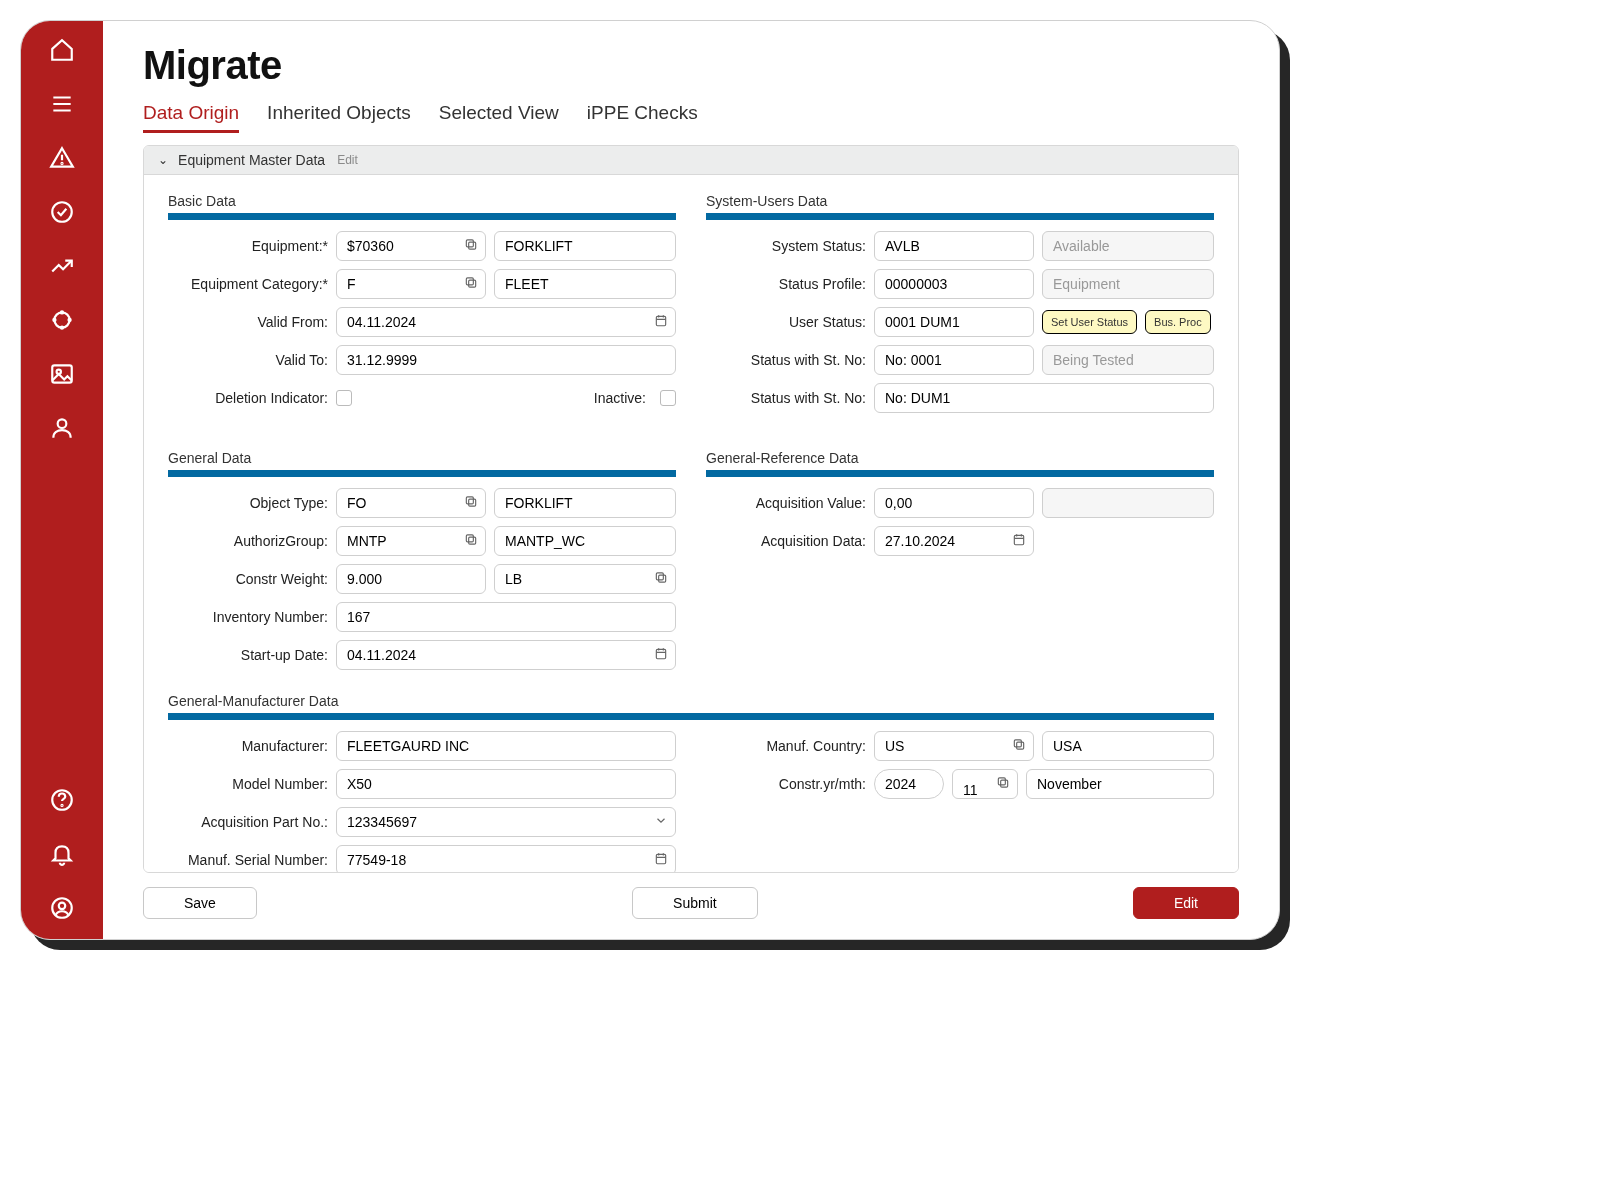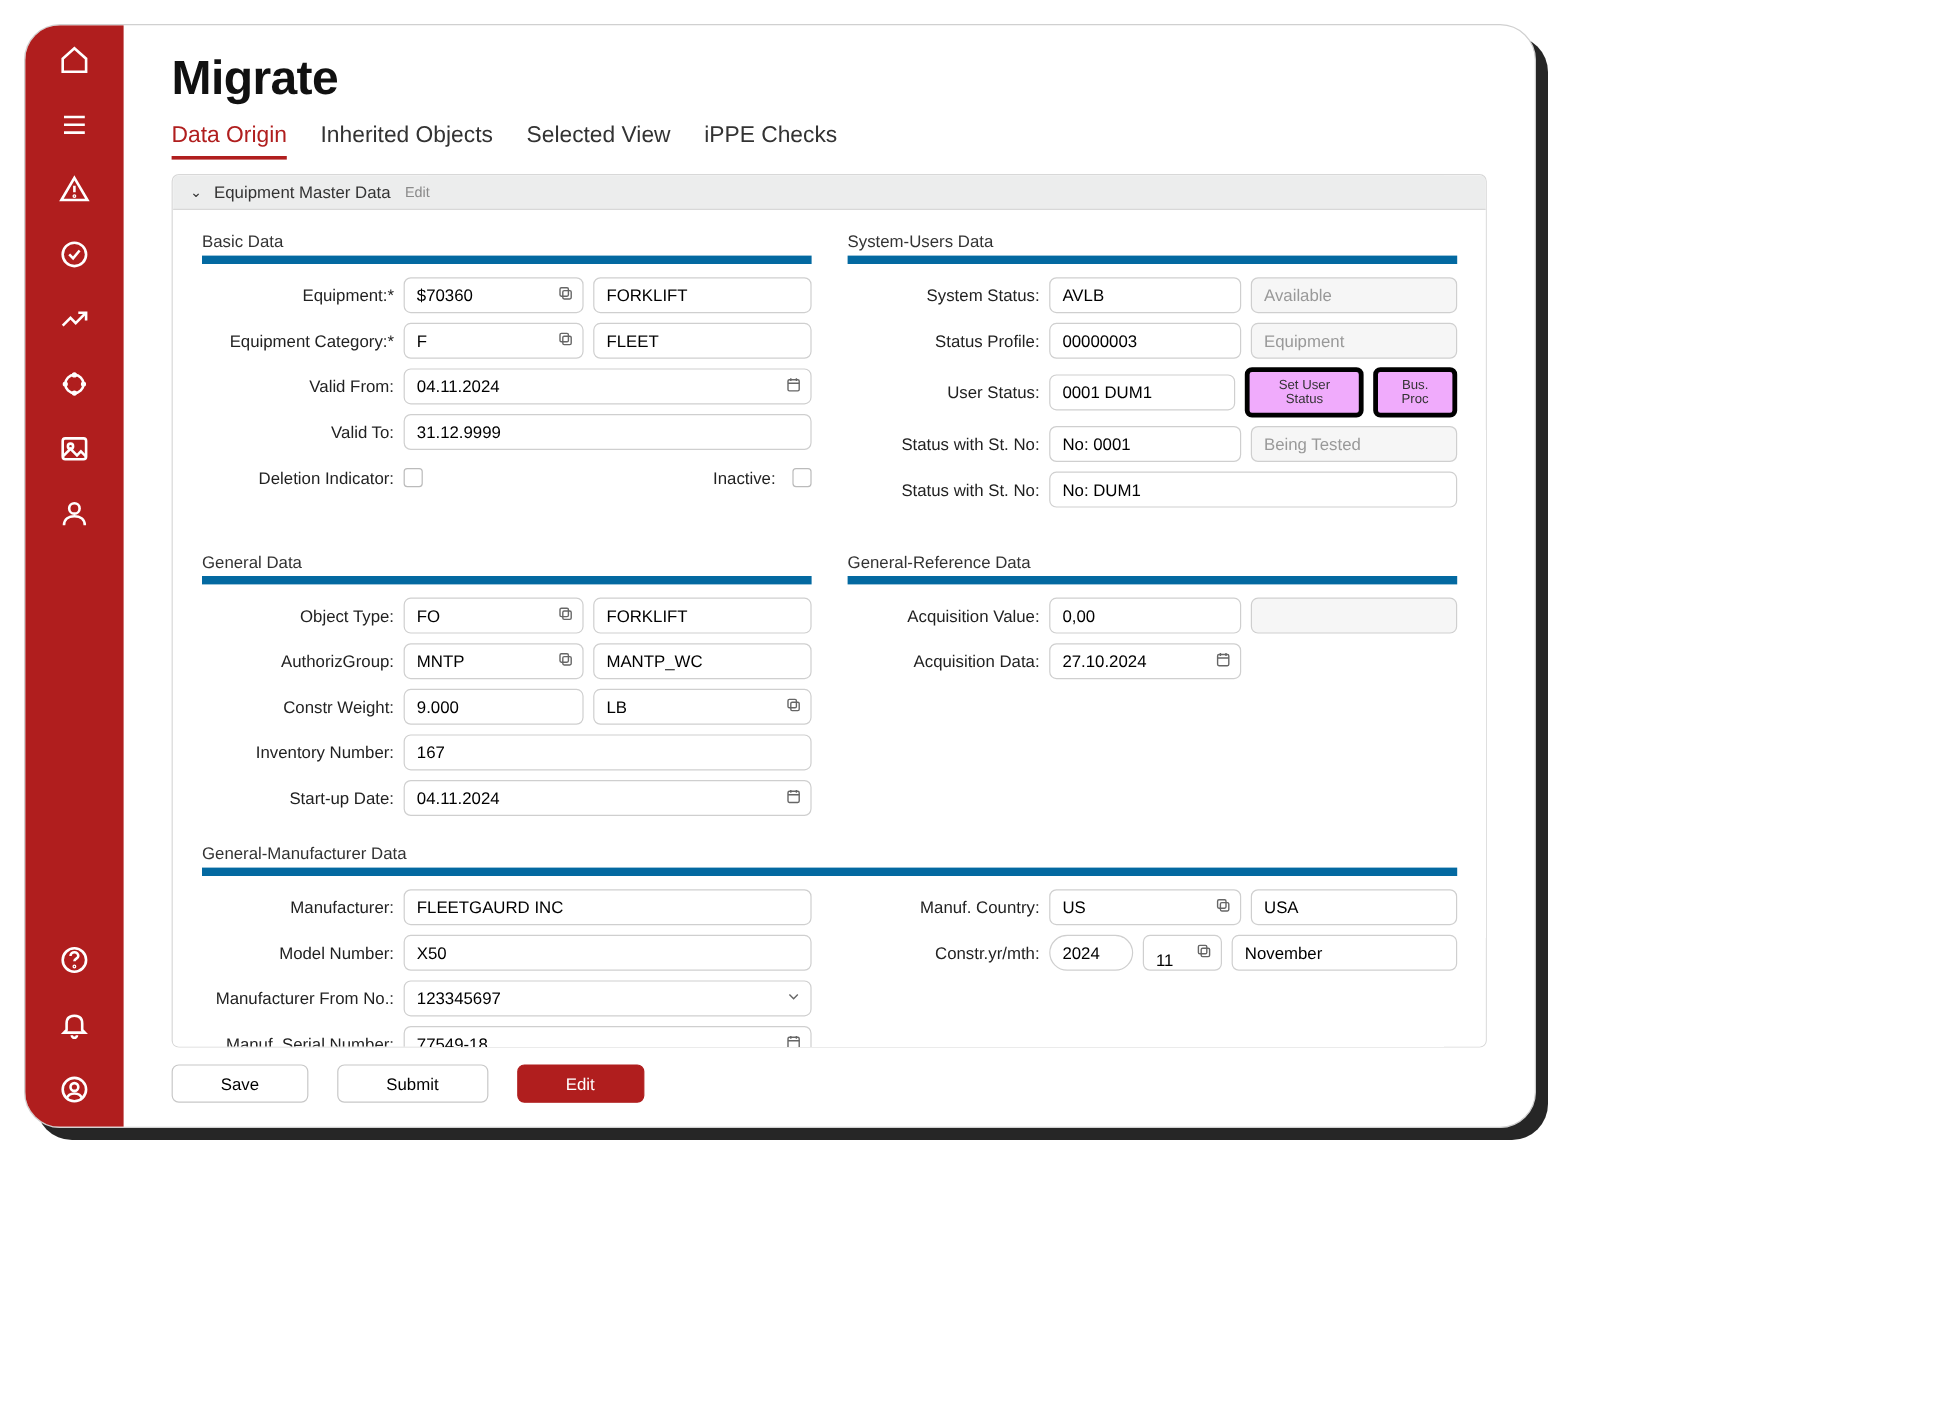--- a/index.html
+++ b/index.html
@@ -39,24 +39,24 @@
   }
   .field input { border: none; outline: none; width: 100%; font-size: 14px; background: transparent; }
   .w-sm { width: 150px; } .w-md { width: 160px; }
   .w-70 { width: 70px; border-radius: 15px; } .flex1 { flex: 1; }
   .field.disabled { background: #f6f6f6; color: #999; }
   .field.disabled input { color: #999; }
   .icon-r { position: absolute; right: 7px; top: 50%; transform: translateY(-50%); color: #666; pointer-events: none; }
   .icon-r svg { width: 14px; height: 14px; stroke: #666; fill: none; stroke-width: 2; }
   .chk { width: 16px; height: 16px; border: 1px solid #bbb; border-radius: 3px; display: inline-block; }
   .mini-btn {
-    border: 4px solid #000000; border-radius: 6px; background: #f0abfc; padding: 5px 8px;
+    border: 1px solid #000000; border-radius: 6px; background: #fef9c3; padding: 5px 8px;
     font-size: 11px; cursor: pointer; color: #333;
   }
-  .footer { display: flex; justify-content: flex-start; gap: 24px; padding-top: 14px; }
+  .footer { display: flex; justify-content: space-between; gap: 24px; padding-top: 14px; }
   .btn { border: 1px solid #c8c8c8; background: #fff; border-radius: 6px; padding: 7px 40px; font-size: 14px; cursor: pointer; }
   .btn.primary { background: #b01e1e; color: #fff; border-color: #b01e1e; }
   .spacer-lbl { font-size: 14px; color: #222; margin-left: auto; margin-right: 6px; }
 </style>
 </head>
 <body>
 
 <div class="window">
 
   <div class="sidebar">
@@ -351,21 +351,21 @@
                   <input value="FLEETGAURD INC" style="">
                 </div>
             </div>
             <div class="row">
               <div class="lbl">Model Number:</div>
               <div class="field flex1">
                   <input value="X50" style="">
                 </div>
             </div>
             <div class="row">
-              <div class="lbl" name="lbl-partno">Manufacturer From No.:</div>
+              <div class="lbl" name="lbl-partno">Acquisition Part No.:</div>
               <div class="field flex1">
                   <input value="123345697" style="">
                   <span class="icon-r"><svg viewBox="0 0 24 24">
                       <path d="M6 9 L12 15 L18 9"></path>
                     </svg></span>
                 </div>
             </div>
             <div class="row">
               <div class="lbl">Manuf. Serial Number:</div>
               <div class="field flex1">

